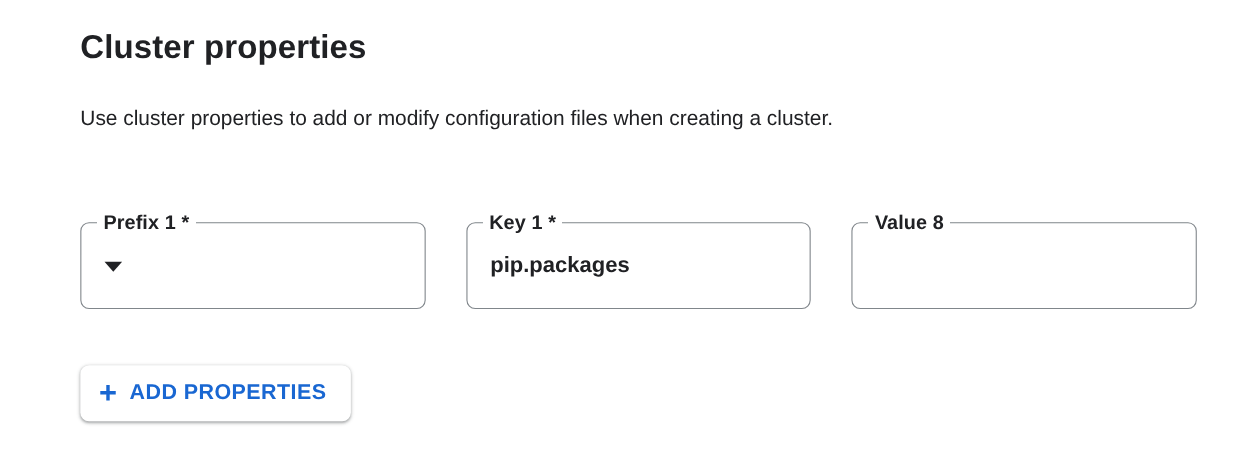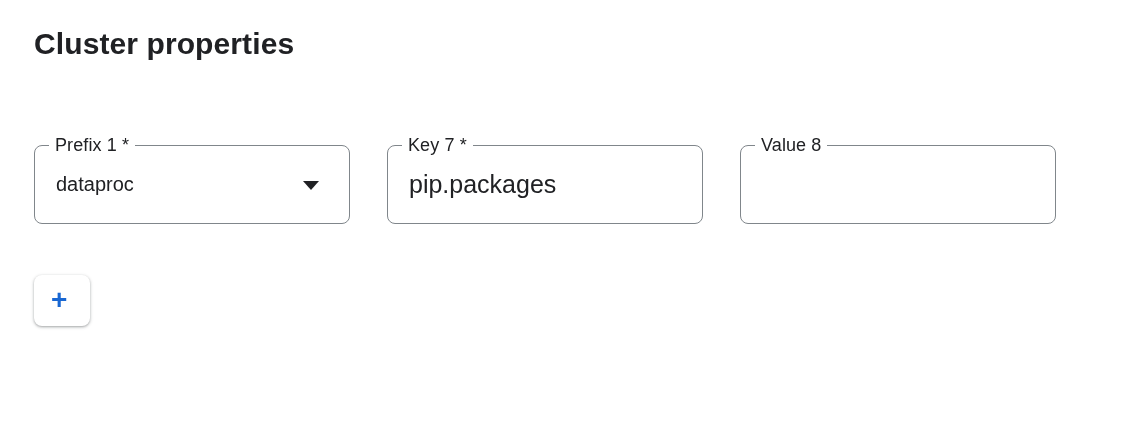--- a/index.html
+++ b/index.html
@@ -5,21 +5,21 @@
   * { box-sizing: border-box; }
   html, body { margin: 0; padding: 0; }
   body {
     width: 1122px;
     height: 432px;
     overflow: hidden;
     background: #ffffff;
     font-family: "Liberation Sans", "DejaVu Sans", sans-serif;
     color: #202124;
   }
-  .page { padding: 24px 34px 0 34px; }
+  .page { padding: 24px 34px 0 34px; margin-left: 39px; }
 
   .page-title {
     margin: 0;
     font-size: 30px;
     line-height: 40px;
     font-weight: 700;
     letter-spacing: 0.1px;
     color: #202124;
   }
   .page-subtitle {
@@ -43,21 +43,21 @@
     padding: 0;
     border: 1px solid #80868b;
     border-radius: 8px;
     background: #ffffff;
   }
   fieldset.outlined-field legend {
     margin-left: 14px;
     padding: 0 6px;
     font-size: 18px;
     line-height: 20px;
-    font-weight: 400;
+    font-weight: 700;
     letter-spacing: 0.1px;
     color: #202124;
     white-space: nowrap;
   }
   .field-content {
     display: flex;
     align-items: center;
     justify-content: space-between;
     padding: 6px 30px 0 21px;
     height: 52px;
@@ -81,24 +81,25 @@
     margin-top: 2px;
   }
   .field-input {
     width: 100%;
     border: none;
     outline: none;
     padding: 0;
     margin: 0;
     background: transparent;
     font-family: inherit;
-    font-size: 25px;
+    font-size: 20px;
     color: #202124;
     white-space: nowrap;
     overflow: hidden;
+    font-weight: bold;
   }
 
   .add-btn {
     display: inline-flex;
     align-items: center;
     gap: 11px;
     margin-top: 51px;
     height: 51px;
     padding: 0 22px 0 17px;
     background: #ffffff;
@@ -120,47 +121,48 @@
     color: #1967d2;
   }
 </style>
 </head>
 <body>
 
 <div class="page">
 
   <h1 class="page-title">Cluster properties</h1>
 
+  <p class="page-subtitle">Use cluster properties to add or modify configuration files when creating a cluster.</p>
 
   <div class="fields-row">
 
     <fieldset class="outlined-field">
       <legend>
         <span>Prefix 1 *</span>
       </legend>
       <div class="field-content">
-        <span class="field-value">dataproc</span>
         <span class="dropdown-arrow"></span>
       </div>
     </fieldset>
 
     <fieldset class="outlined-field">
       <legend>
-        <span>Key 7 *</span>
+        <span>Key 1 *</span>
       </legend>
       <div class="field-content text">
         <input class="field-input" type="text" value="pip.packages" style="">
       </div>
     </fieldset>
 
     <fieldset class="outlined-field">
       <legend>
         <span>Value 8</span>
       </legend>
     </fieldset>
 
   </div>
 
   <button class="add-btn">
     <span class="plus-glyph">+</span>
+    <span>ADD PROPERTIES</span>
   </button>
 
 </div>
 
 </body></html>

